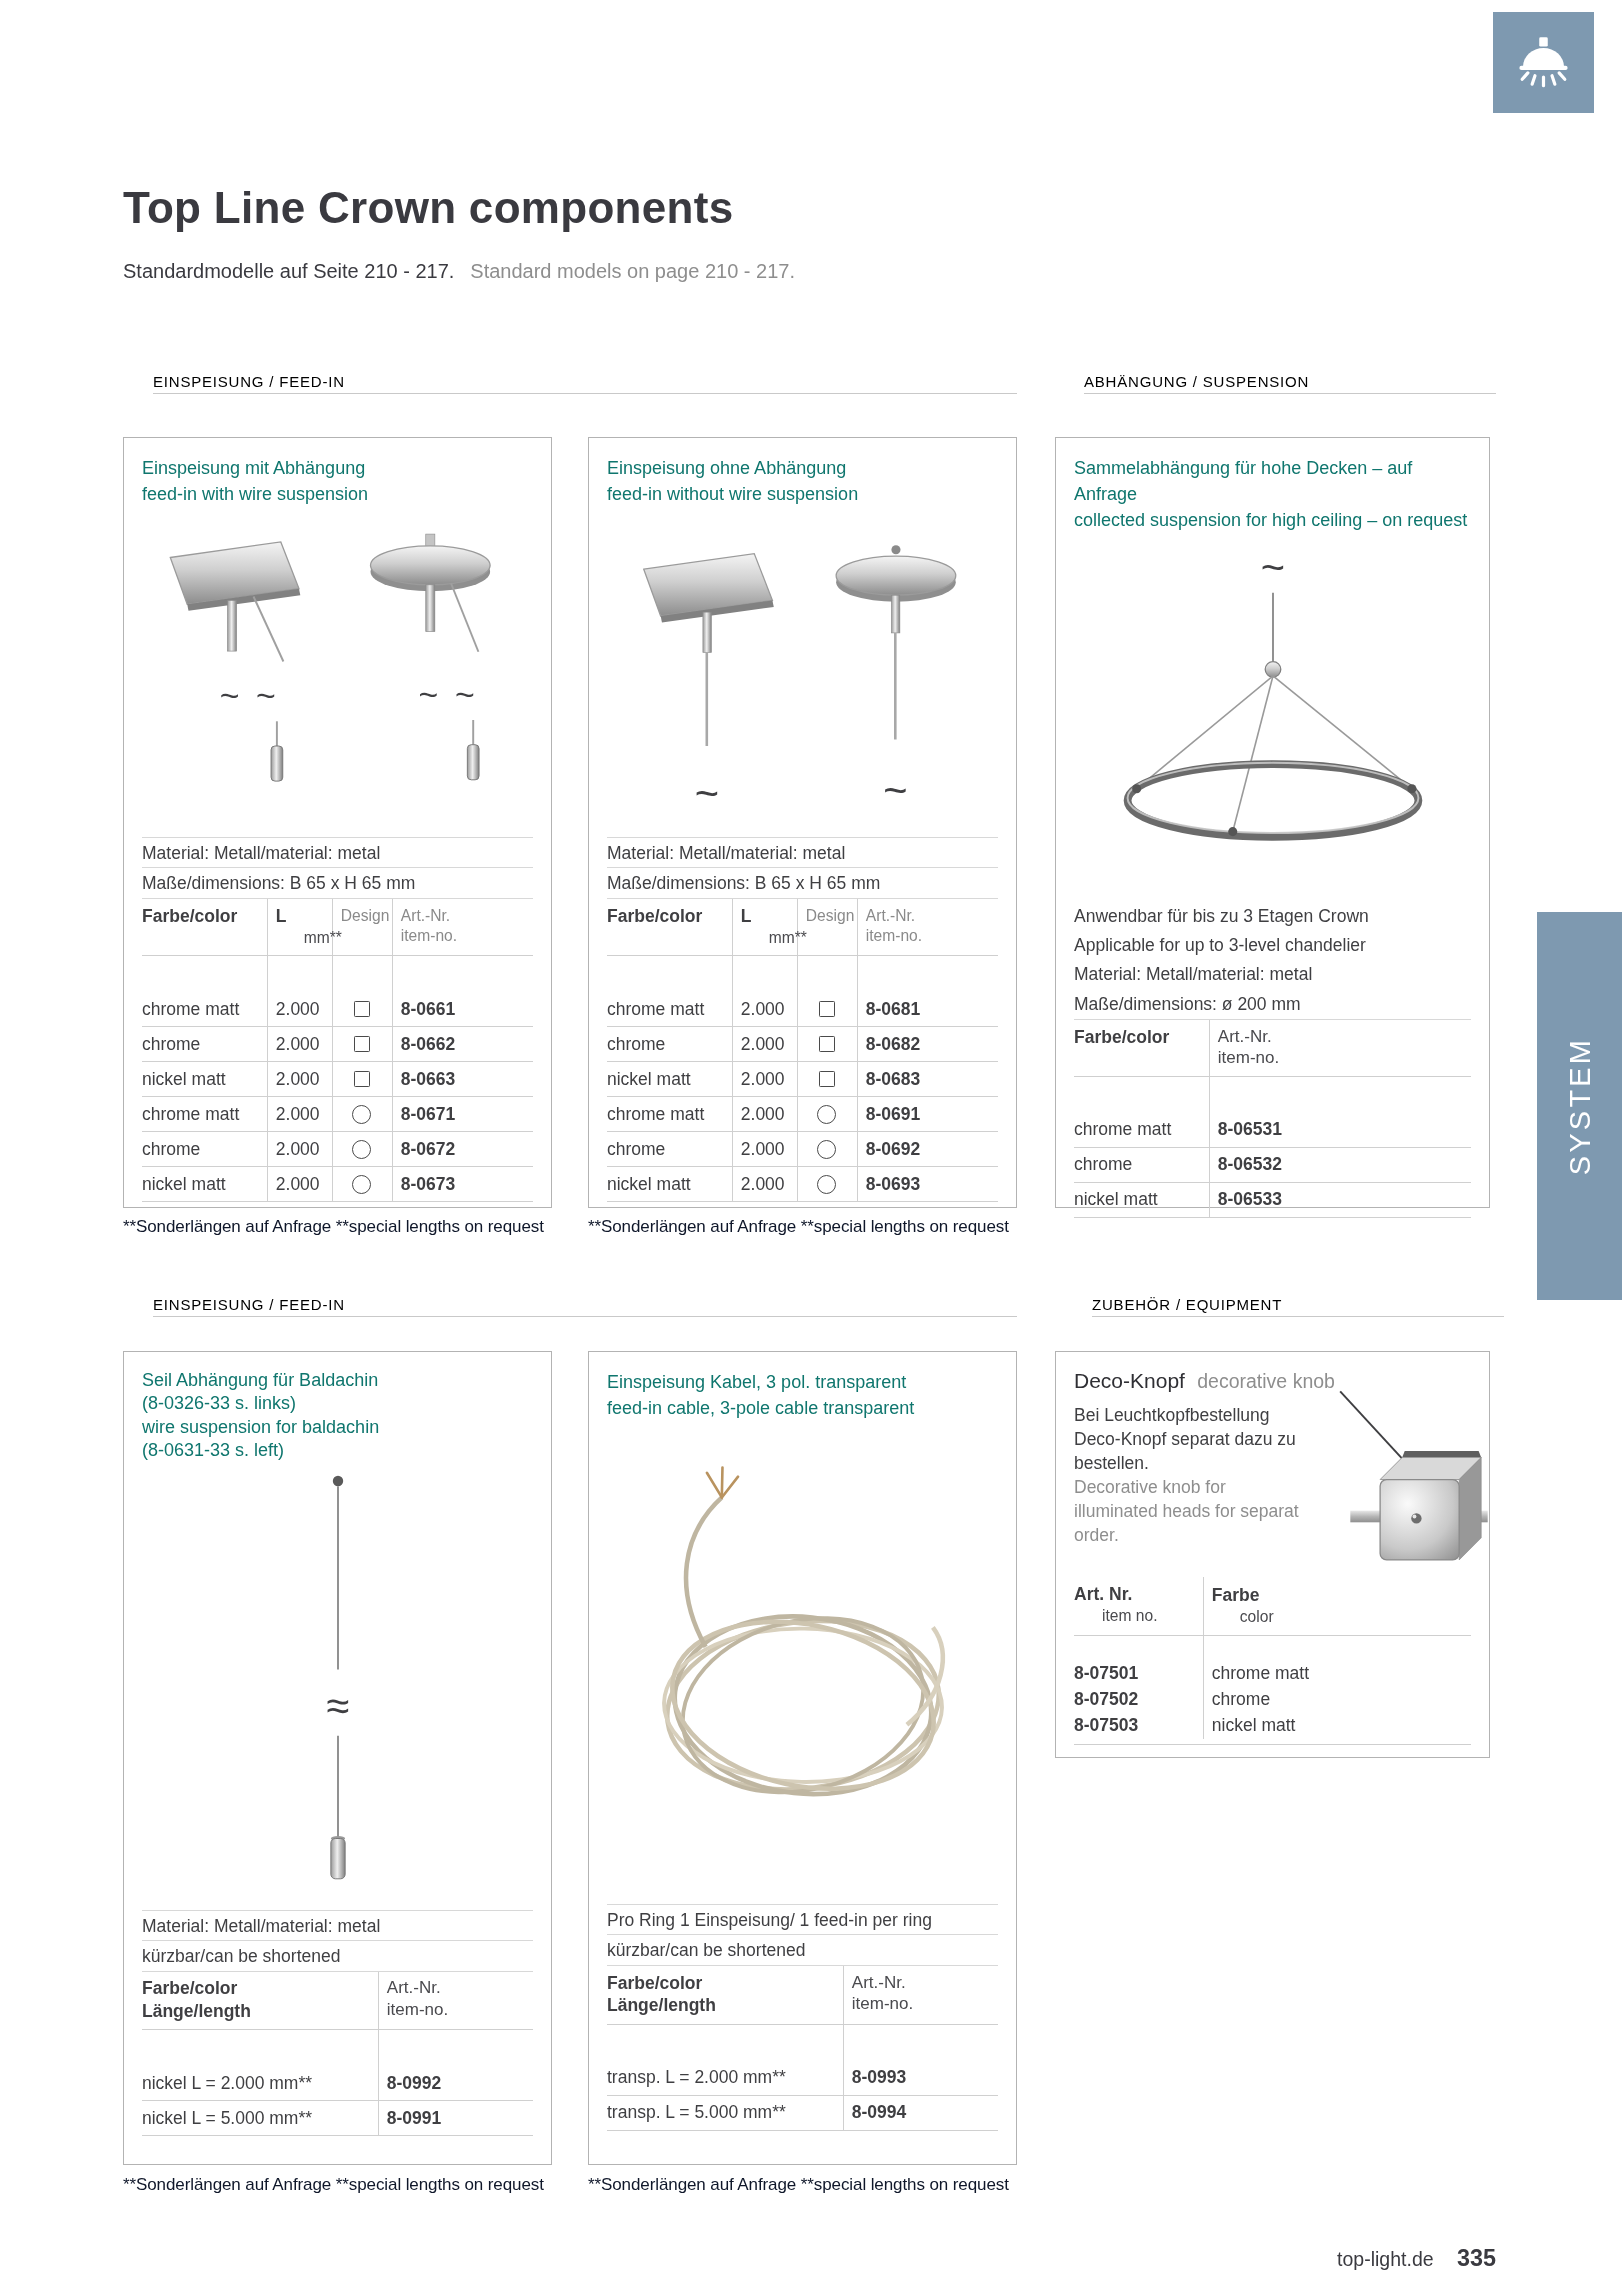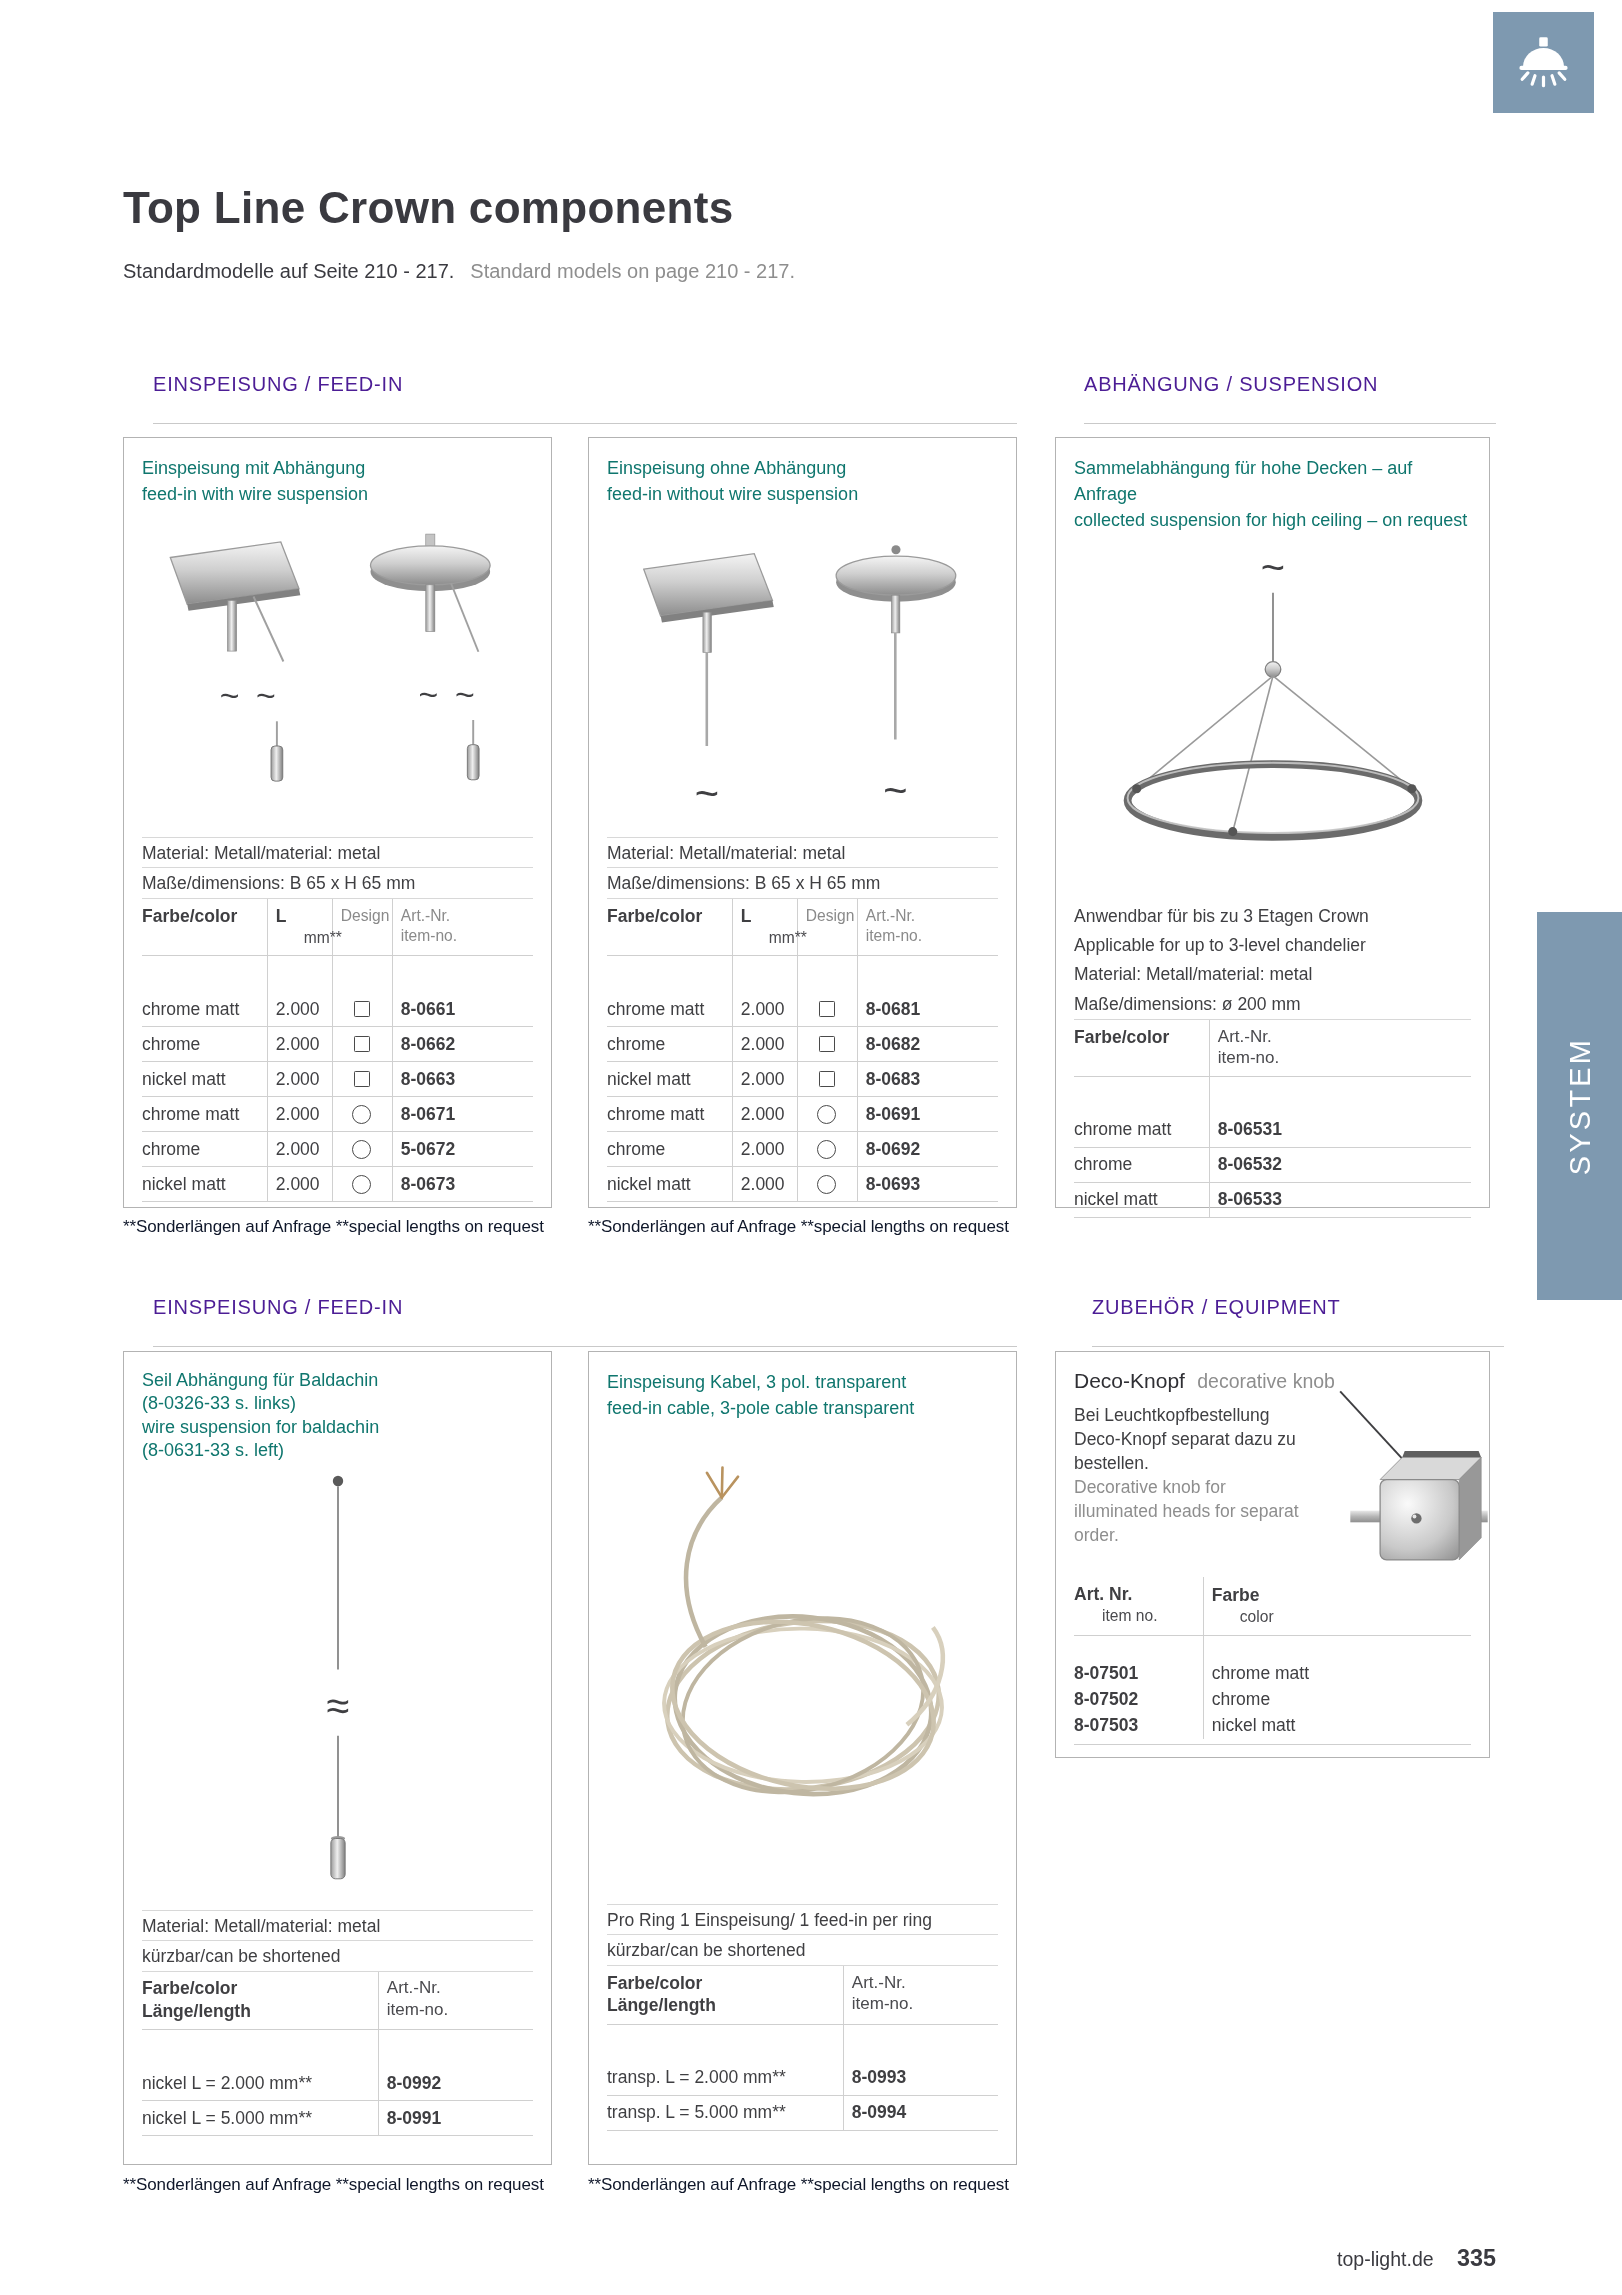--- a/index.html
+++ b/index.html
@@ -14,21 +14,21 @@
   .brand-tile { left:1493px; top:11.7px; width:101px; height:101px; background:#7e99b0;
     display:flex; align-items:center; justify-content:center; }
 
   
   .page-title { left:123px; top:183px; font-size:44px; font-weight:700; color:#3a3a40; letter-spacing:0.3px; }
   .page-subtitle { left:123px; top:260px; font-size:20px; }
   .page-subtitle .de { color:#3a3a40; }
   .page-subtitle .en { color:#8e8e8e; margin-left:10.4px; }
 
   
-  .sec-head { font-size:20px; color:#4c1d95; letter-spacing:0.8px; padding-bottom:27px; border-bottom:1.3px solid #c9c9c9; }
+  .sec-head { font-size:15px; color:#000000; letter-spacing:0.8px; padding-bottom:3px; border-bottom:1.3px solid #c9c9c9; }
   #sec-feed-in-top { left:153px; top:373px; width:864px; }
   #sec-suspension { left:1084px; top:373px; width:412px; }
   #sec-feed-in-bottom { left:153px; top:1296px; width:864px; }
   #sec-equipment { left:1084px; top:1296px; width:412px;margin-left:8px; }
 
   
   .pbox { border:1.3px solid #b3b3b3; background:#fff; padding:17px 18px; }
   #box-feed-in-with { left:123px; top:437px; width:429px; height:771px; }
   #box-feed-in-without { left:588px; top:437px; width:429px; height:771px; }
   #box-collected { left:1055px; top:437px; width:435px; height:771px; }
@@ -252,21 +252,21 @@
           <span class="shape rd"></span>
         </div>
       <div class="c art">8-0671</div>
     </div>
     <div class="grid4 trow">
       <div class="c">chrome</div>
       <div class="c">2.000</div>
       <div class="c c-design">
           <span class="shape rd"></span>
         </div>
-      <div class="c art">5-0672</div>
+      <div class="c art">8-0672</div>
     </div>
     <div class="grid4 trow">
       <div class="c">nickel matt</div>
       <div class="c">2.000</div>
       <div class="c c-design">
           <span class="shape rd"></span>
         </div>
       <div class="c art">8-0673</div>
     </div>
   </div>

